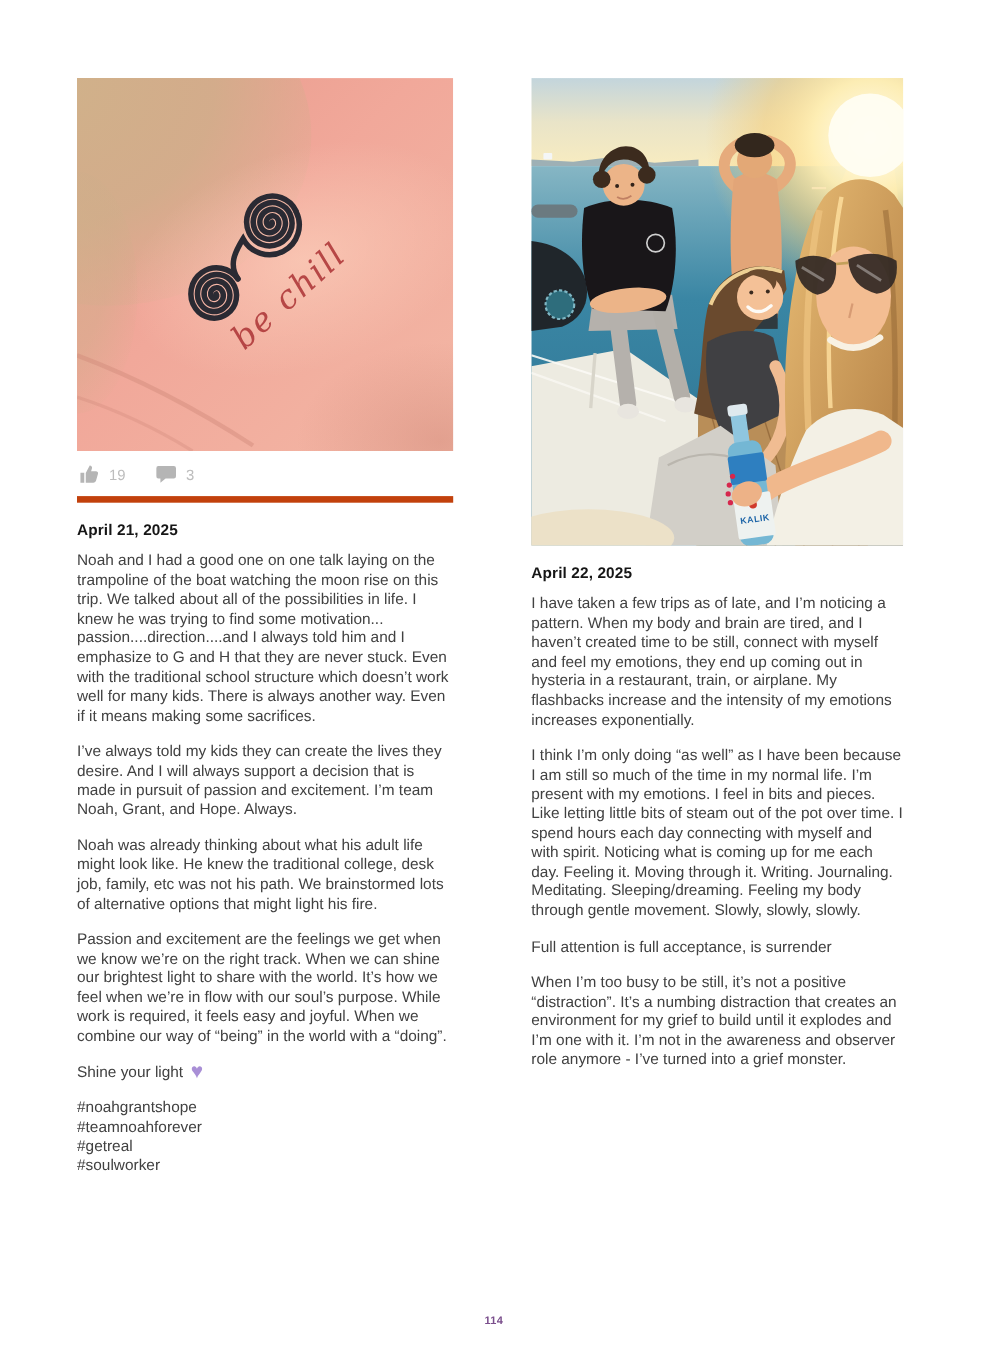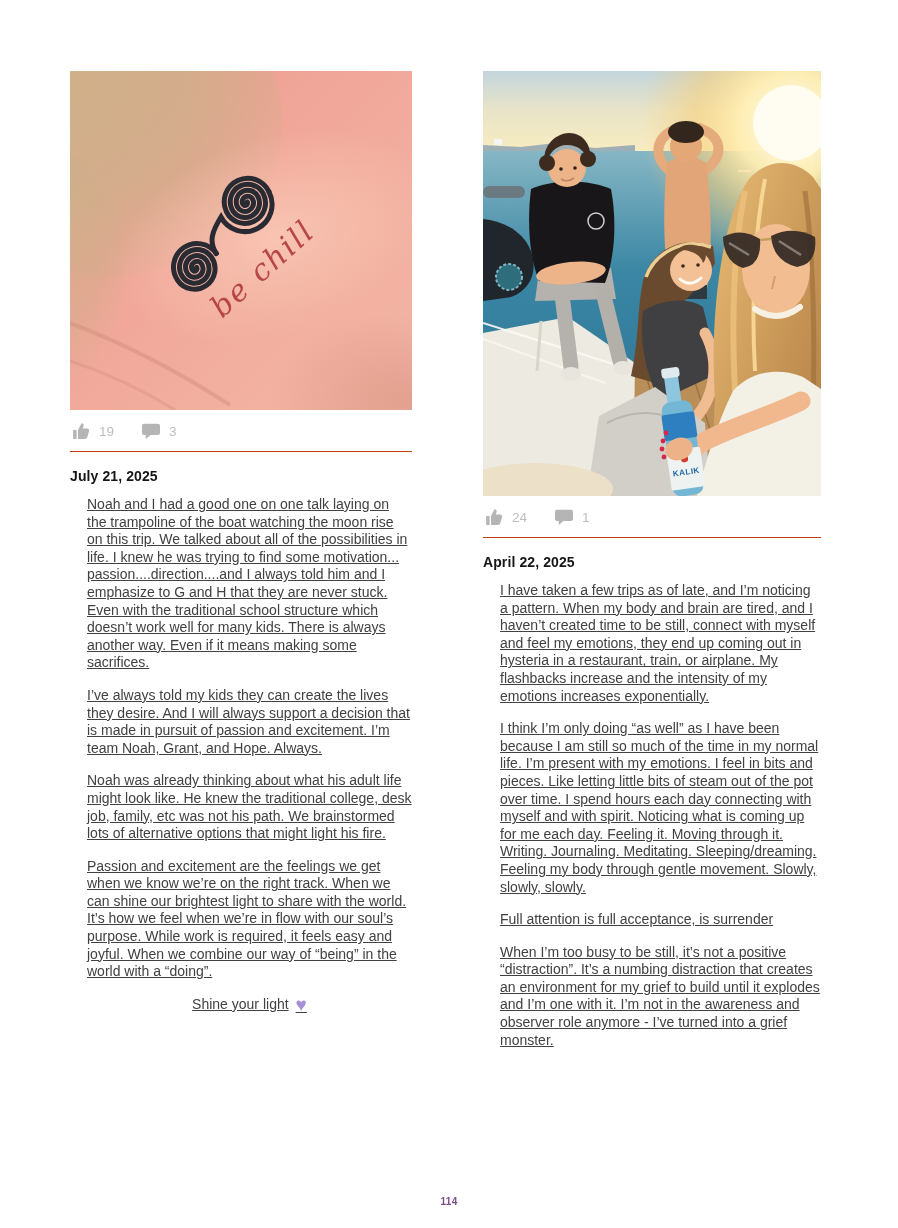--- a/index.html
+++ b/index.html
@@ -9,36 +9,36 @@
     -webkit-font-smoothing:antialiased;
   }
   .page { position:absolute; inset:0; background:#ffffff; }
   .col { position:absolute; top:71px; }
   .col-left  { left:70px;  width:342px; }
   .col-right { left:483px; width:338px; }
   .photo-frame { display:block; line-height:0; }
   .engagement {
     display:flex; align-items:center;
     padding:12px 2px 11px 2px;
-    border-bottom:1px solid #c2410c;
+    border-bottom:6px solid #c2410c;
   }
   .eng-group { display:flex; align-items:center; margin-right:28px; }
   .eng-icon { width:18px; height:18px; margin-right:9px; }
   .eng-count { font-size:13.5px; color:#bdbdbd; }
   .date-heading {
     margin-top:16px;
     font-size:14px; font-weight:700; color:#161616; letter-spacing:.1px;
   }
   .post-text { margin-top:12px; }
   .post-text p {
-    margin:0 0 15px 17px;
-    font-size:14px; line-height:17.6px; color:#414141;text-decoration:underline;
+    margin:0 0 15px 0;
+    font-size:14px; line-height:17.6px; color:#414141;
   }
   .post-text p:last-child { margin-bottom:0; }
-  .shine-line { display:flex; align-items:center;justify-content:center; }
+  .shine-line { display:flex; align-items:center; }
   .heart-glyph { color:#a98fd6; font-size:19px; line-height:17.6px; margin-left:7px; }
   .hashtags { margin-top:15px; }
   .hashtags div { font-size:14px; line-height:17.6px; color:#414141; }
   .page-number {
     position:absolute; left:0; right:0; bottom:21px;
     text-align:center; font-size:10px; font-weight:700; color:#7a4e8c;
     letter-spacing:.3px;
     margin-top:32px;
   }
 </style>
@@ -100,31 +100,37 @@
         <span class="eng-count">19</span>
       </div>
       <div class="eng-group">
         <svg class="eng-icon" viewBox="0 0 16 16">
           <path fill="#b5b5b5" d="M1.8 1.5 h12.4 a1.8 1.8 0 0 1 1.8 1.8 v6.4 a1.8 1.8 0 0 1 -1.8 1.8 H7.6 L3.4 15 v-3.5 H1.8 A1.8 1.8 0 0 1 0 9.7 V3.3 A1.8 1.8 0 0 1 1.8 1.5 z"></path>
         </svg>
         <span class="eng-count">3</span>
       </div>
     </div>
 
-    <div class="date-heading">July 21, 2025</div>
+    <div class="date-heading">April 21, 2025</div>
 
     <div class="post-text">
       <p>Noah and I had a good one on one talk laying on the trampoline of the boat watching the moon rise on this trip. We talked about all of the possibilities in life. I knew he was trying to find some motivation... passion....direction....and I always told him and I emphasize to G and H that they are never stuck. Even with the traditional school structure which doesn’t work well for many kids. There is always another way. Even if it means making some sacrifices.</p>
       <p>I’ve always told my kids they can create the lives they desire. And I will always support a decision that is made in pursuit of passion and excitement. I’m team Noah, Grant, and Hope. Always.</p>
       <p>Noah was already thinking about what his adult life might look like. He knew the traditional college, desk job, family, etc was not his path. We brainstormed lots of alternative options that might light his fire.</p>
       <p>Passion and excitement are the feelings we get when we know we’re on the right track. When we can shine our brightest light to share with the world. It’s how we feel when we’re in flow with our soul’s purpose. While work is required, it feels easy and joyful. When we combine our way of “being” in the world with a “doing”.</p>
       <p class="shine-line">
         <span>Shine your light</span>
         <span class="heart-glyph">♥</span>
       </p>
+      <div class="hashtags">
+        <div>#noahgrantshope</div>
+        <div>#teamnoahforever</div>
+        <div>#getreal</div>
+        <div>#soulworker</div>
+      </div>
     </div>
   </div>
 
   <div class="col col-right">
 
     <div class="photo-frame">
       <svg width="338" height="425" viewBox="0 0 338 425" xmlns="http://www.w3.org/2000/svg">
         <defs>
           <linearGradient id="skyG" x1="0" y1="0" x2="0" y2="1">
             <stop offset="0" stop-color="#c3d5dc"></stop>
@@ -258,34 +264,20 @@
         <ellipse cx="196" cy="378" rx="14" ry="11" fill="#edb287" transform="rotate(-20 196 378)"></ellipse>
         <g fill="#d6274d">
           <circle cx="183" cy="362" r="2.4"></circle>
             <circle cx="180" cy="370" r="2.4"></circle>
           <circle cx="179" cy="378" r="2.4"></circle>
             <circle cx="181" cy="386" r="2.4"></circle>
         </g>
       </svg>
     </div>
 
-    <div class="engagement">
-      <div class="eng-group">
-        <svg class="eng-icon" viewBox="0 0 16 16">
-          <path fill="#b5b5b5" d="M1 7 h3.1 v8 H1 z M5.3 15 V7.2 L8.5 1 c1.3 0 2.2 1.1 1.8 2.4 L9.6 5.7 h3.9 c1.2 0 2 1 1.7 2.1 l-1.5 5.2 c-.3 1.2-1.2 2-2.4 2 z"></path>
-        </svg>
-        <span class="eng-count">24</span>
-      </div>
-      <div class="eng-group">
-        <svg class="eng-icon" viewBox="0 0 16 16">
-          <path fill="#b5b5b5" d="M1.8 1.5 h12.4 a1.8 1.8 0 0 1 1.8 1.8 v6.4 a1.8 1.8 0 0 1 -1.8 1.8 H7.6 L3.4 15 v-3.5 H1.8 A1.8 1.8 0 0 1 0 9.7 V3.3 A1.8 1.8 0 0 1 1.8 1.5 z"></path>
-        </svg>
-        <span class="eng-count">1</span>
-      </div>
-    </div>
 
     <div class="date-heading">April 22, 2025</div>
 
     <div class="post-text">
       <p>I have taken a few trips as of late, and I’m noticing a pattern. When my body and brain are tired, and I haven’t created time to be still, connect with myself and feel my emotions, they end up coming out in hysteria in a restaurant, train, or airplane. My flashbacks increase and the intensity of my emotions increases exponentially.</p>
       <p>I think I’m only doing “as well” as I have been because I am still so much of the time in my normal life. I’m present with my emotions. I feel in bits and pieces. Like letting little bits of steam out of the pot over time. I spend hours each day connecting with myself and with spirit. Noticing what is coming up for me each day. Feeling it. Moving through it. Writing. Journaling. Meditating. Sleeping/dreaming. Feeling my body through gentle movement. Slowly, slowly, slowly.</p>
       <p>Full attention is full acceptance, is surrender</p>
       <p>When I’m too busy to be still, it’s not a positive “distraction”. It’s a numbing distraction that creates an environment for my grief to build until it explodes and I’m one with it. I’m not in the awareness and observer role anymore - I’ve turned into a grief monster.</p>
     </div>
   </div>

